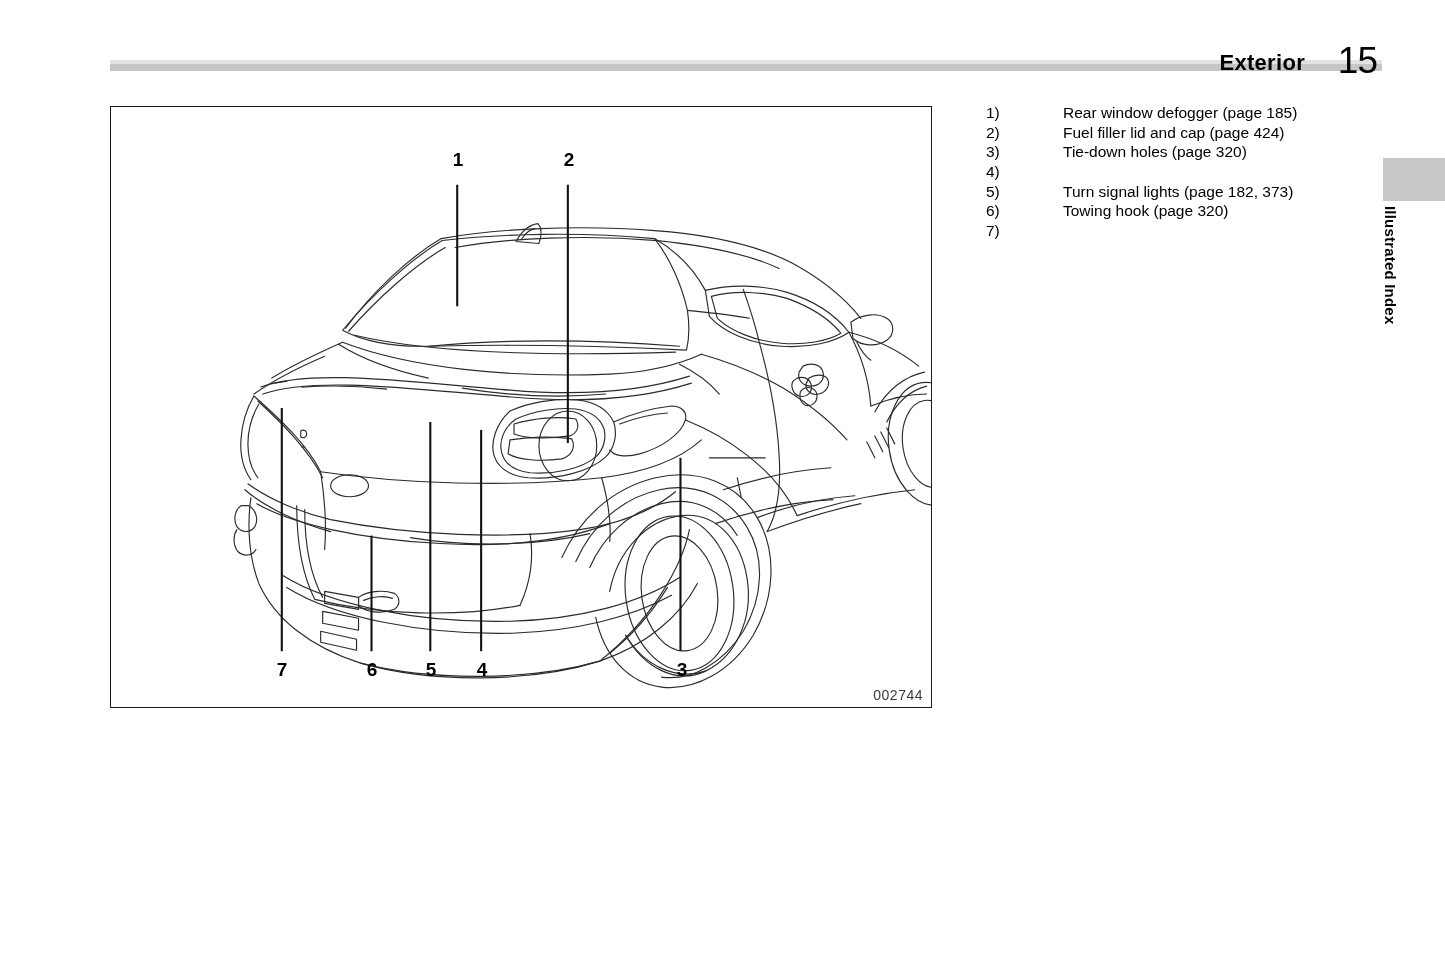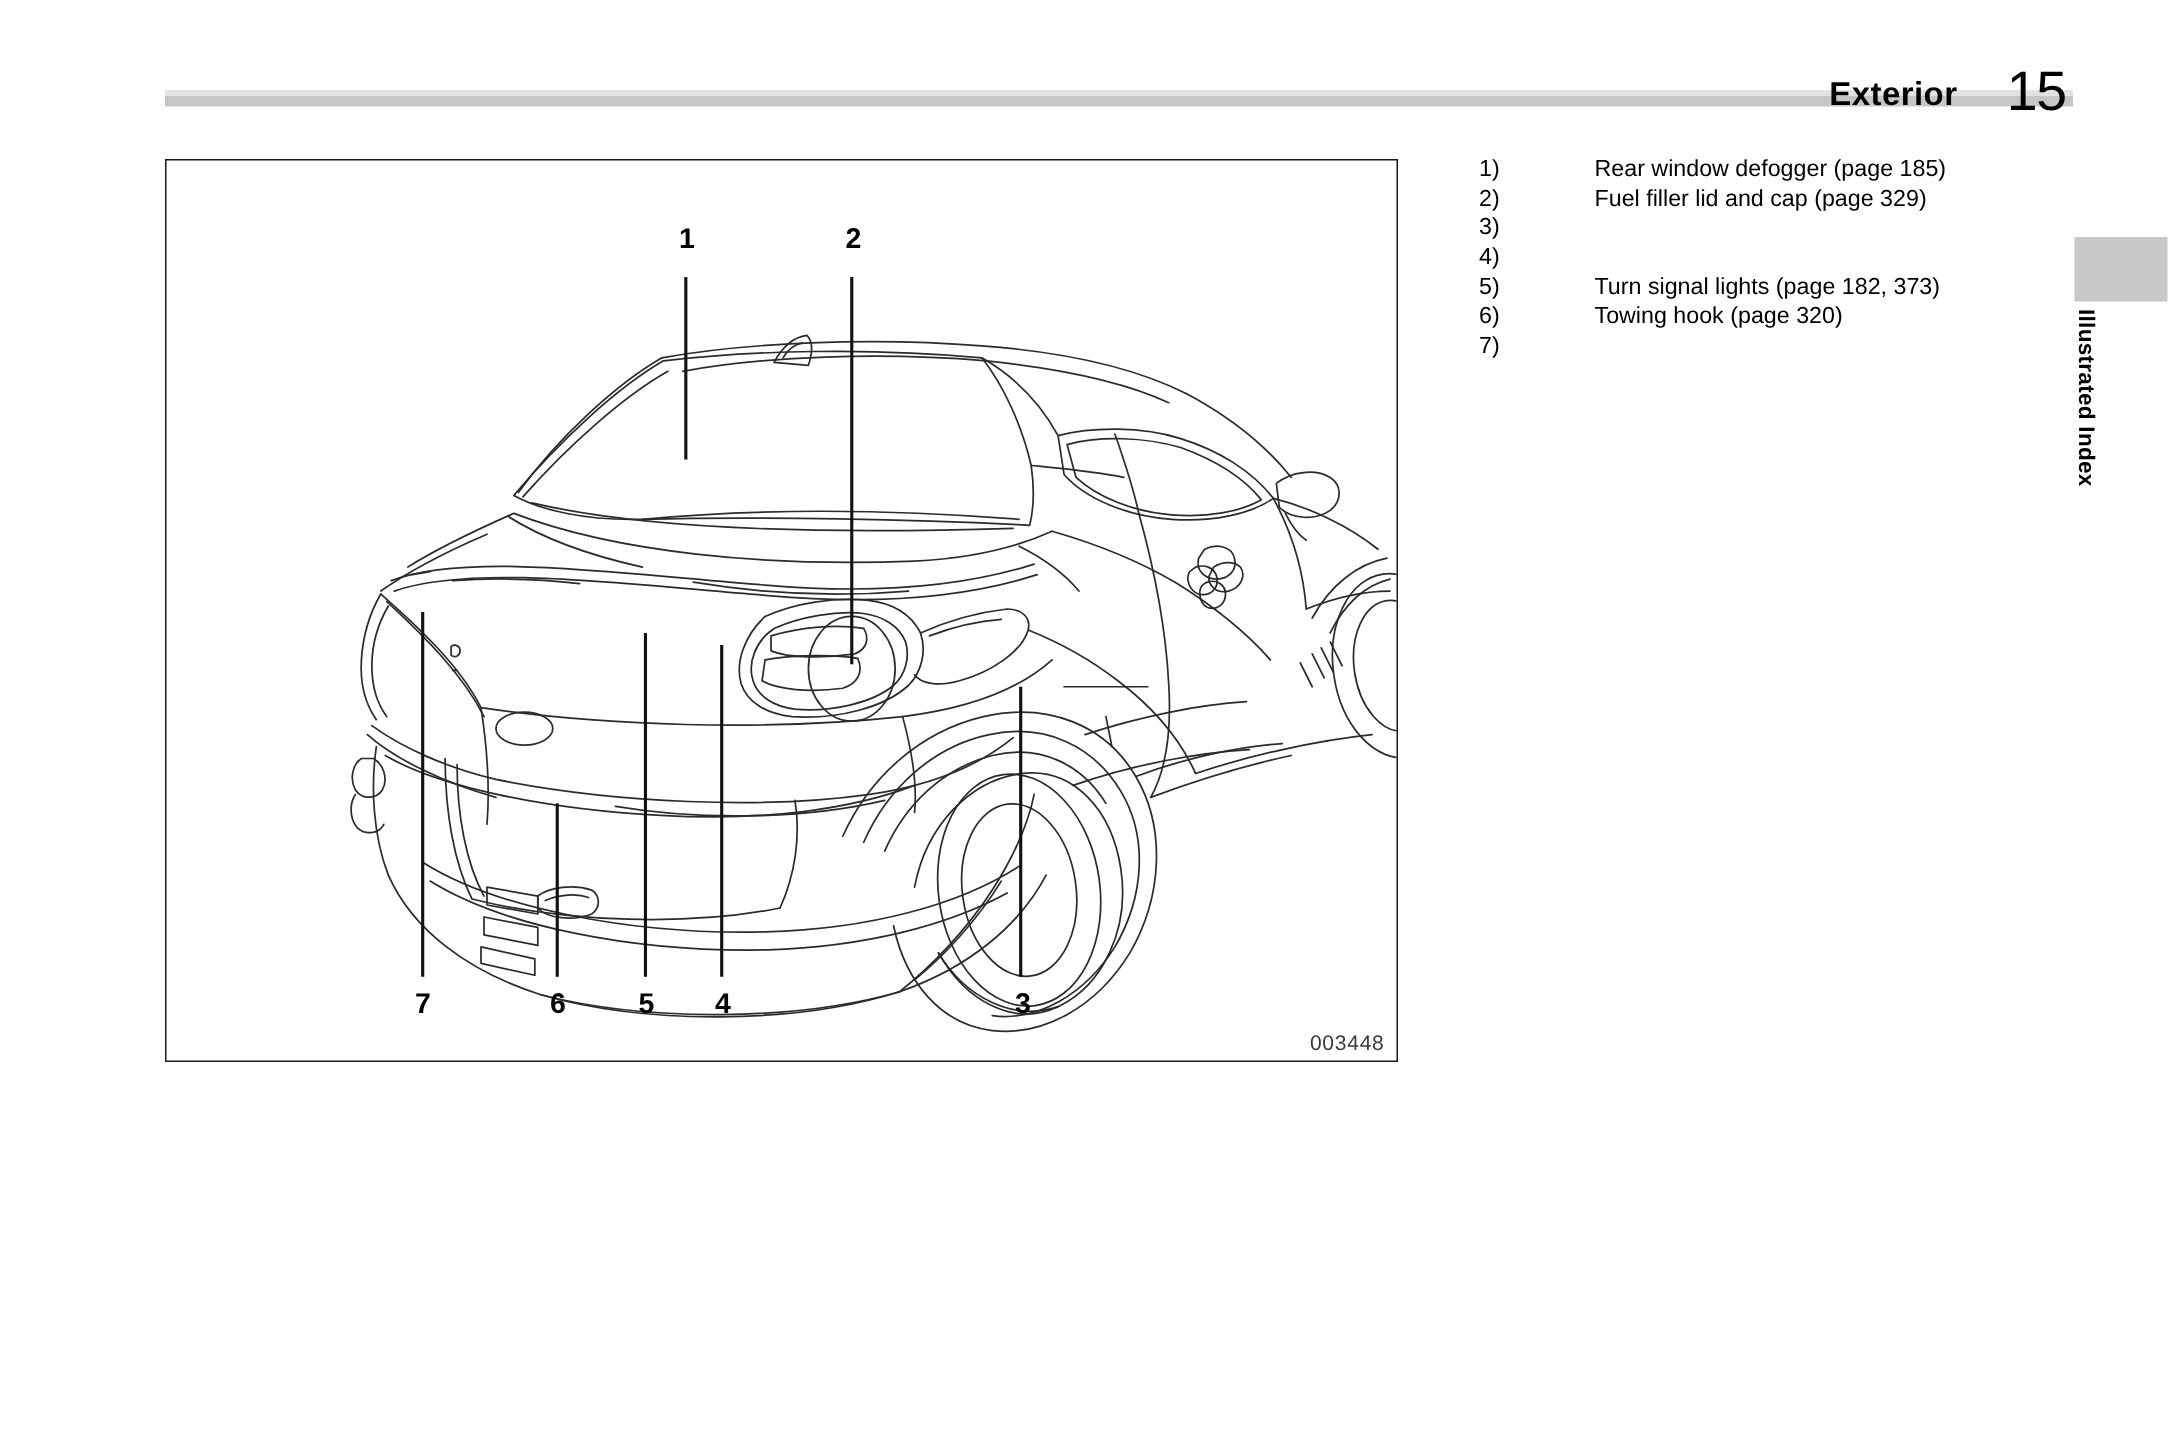--- a/index.html
+++ b/index.html
@@ -364,34 +364,35 @@
   </svg>
 
   <div class="callout-num" style="left:347px; top:42px;">1</div>
   <div class="callout-num" style="left:458px; top:42px;">2</div>
   <div class="callout-num" style="left:571px; top:552px;">3</div>
   <div class="callout-num" style="left:371px; top:552px;">4</div>
   <div class="callout-num" style="left:320px; top:552px;">5</div>
   <div class="callout-num" style="left:261px; top:552px;">6</div>
   <div class="callout-num" style="left:171px; top:552px;">7</div>
 
-  <div id="figure-code">003448</div>
+  <div id="figure-code">002744</div>
 </div>
 
 <div id="legend">
   <div class="legend-row">
     <span class="legend-num">1)</span>
     <span class="legend-text">Rear window defogger (page 185)</span>
   </div>
   <div class="legend-row">
     <span class="legend-num">2)</span>
-    <span class="legend-text">Fuel filler lid and cap (page 329)</span>
+    <span class="legend-text">Fuel filler lid and cap (page 424)</span>
   </div>
   <div class="legend-row">
     <span class="legend-num">3)</span>
+    <span class="legend-text">Tie-down holes (page 320)</span>
   </div>
   <div class="legend-row">
     <span class="legend-num">4)</span>
   </div>
   <div class="legend-row">
     <span class="legend-num">5)</span>
     <span class="legend-text">Turn signal lights (page 182, 373)</span>
   </div>
   <div class="legend-row">
     <span class="legend-num">6)</span>

